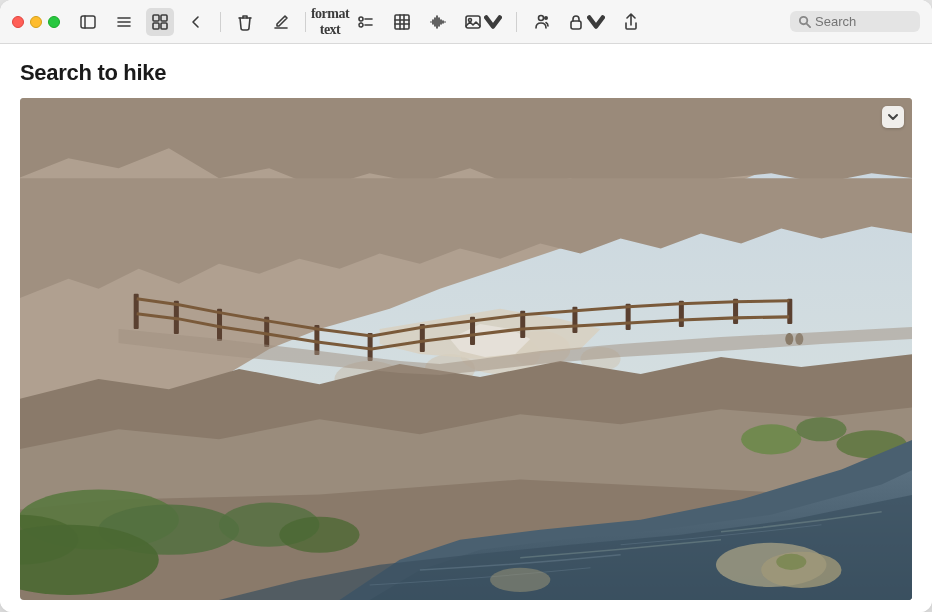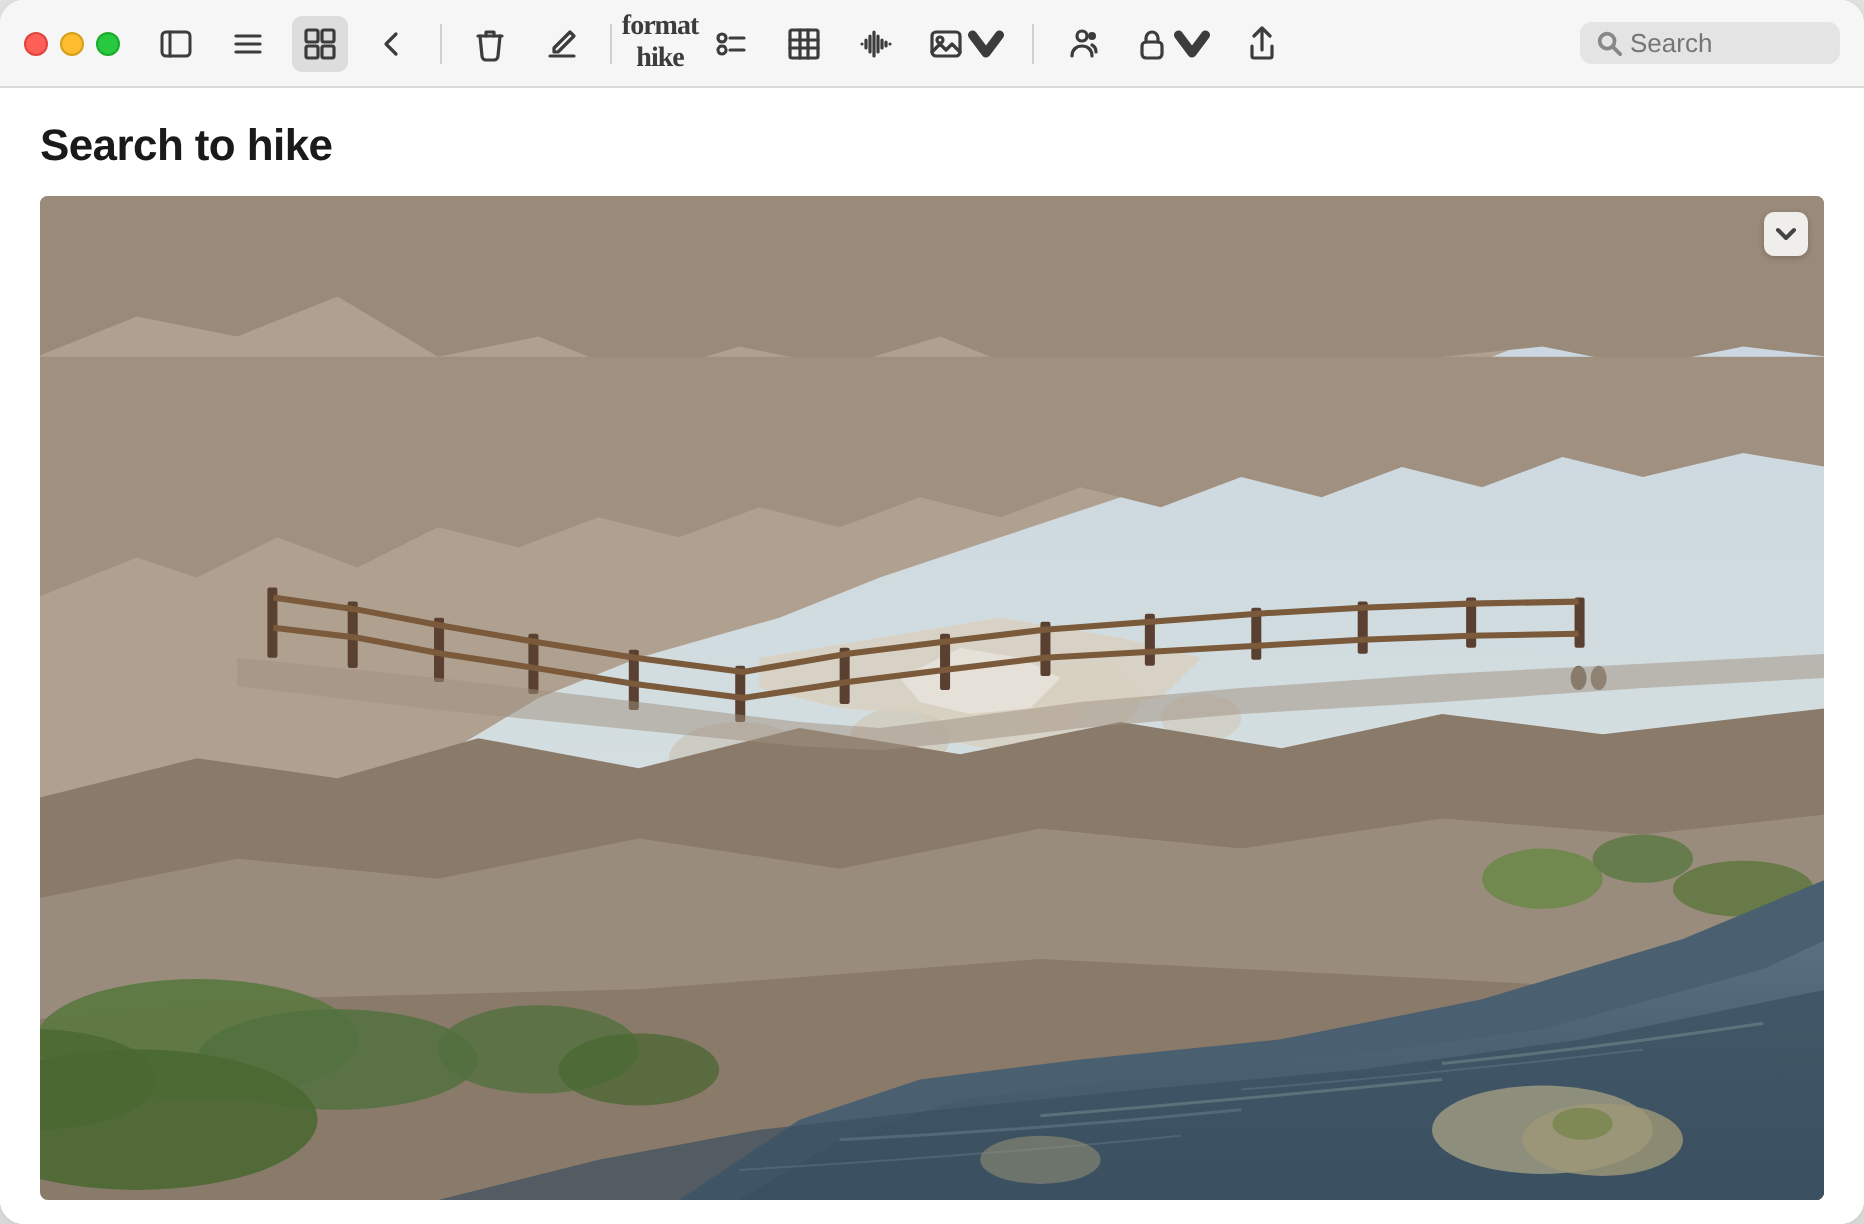--- a/index.html
+++ b/index.html
@@ -247,21 +247,21 @@
     <button class="toolbar-btn">
       <svg viewBox="0 0 18 18">
         <path d="M13 3l2 2-8 8H5v-2L13 3z"></path>
         <line x1="3" y1="15" x2="15" y2="15"></line>
       </svg>
     </button>
 
     <div class="toolbar-divider"></div>
 
     <button class="toolbar-btn" style="font-size:14px; font-weight:600; color:#3c3c3c; letter-spacing:-0.5px;">
-      <span style="font-family: -apple-system; font-size:14px; font-weight:600;">format hike</span>
+      <span style="font-family: -apple-system; font-size:14px; font-weight:600;">format text</span>
     </button>
 
     <button class="toolbar-btn">
       <svg viewBox="0 0 18 18">
         <circle cx="4" cy="6" r="2"></circle>
         <line x1="8" y1="6" x2="15" y2="6"></line>
         <circle cx="4" cy="12" r="2" stroke-dasharray="1 1"></circle>
         <line x1="8" y1="12" x2="15" y2="12"></line>
       </svg>
     </button>

